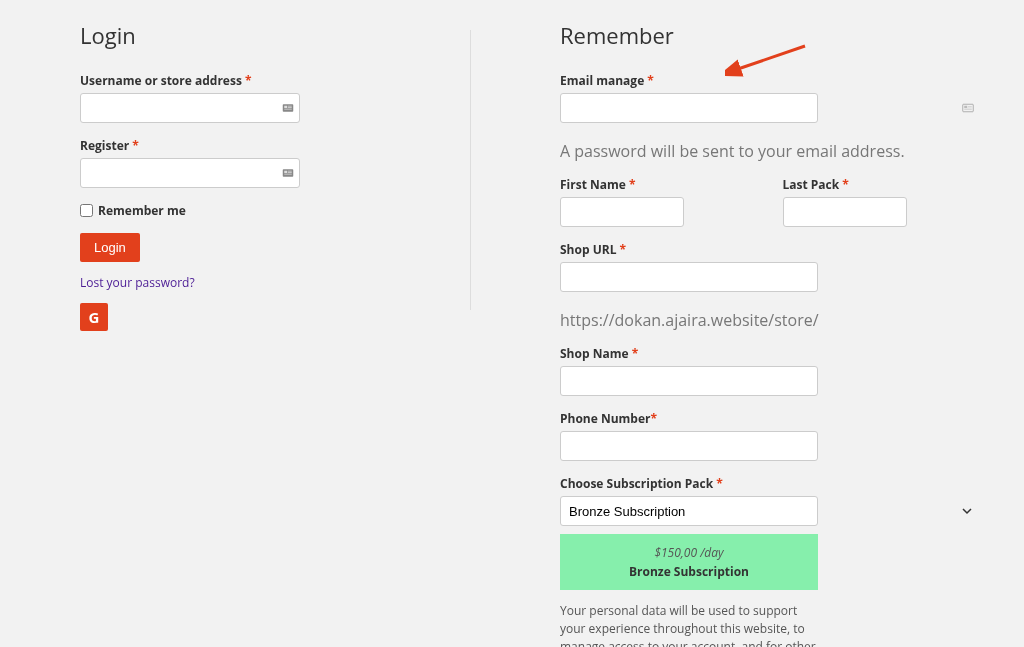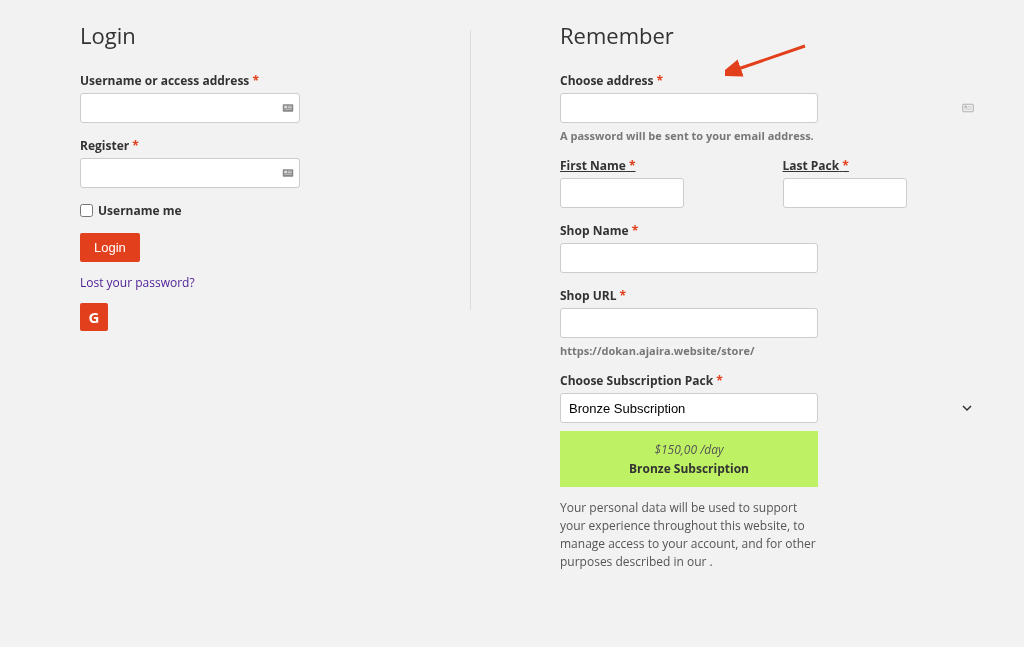--- a/index.html
+++ b/index.html
@@ -27,21 +27,21 @@
     height: 280px;
     background: #ddd;
   }
   h2 {
     font-size: 22px;
     font-weight: 400;
     color: #333;
     margin-bottom: 22px;
   }
   .field { margin-bottom: 14px; }
-  .row2 { display: flex; gap: 25px; text-decoration: underline; }
+  .row2 { display: flex; gap: 25px; }
   .row2 .field { flex: 1; }
   label.lbl {
     display: block;
     font-weight: 700;
     font-size: 12px;
     color: #333;
     margin-bottom: 4px;
   }
   .req { color: #e2401c; }
   input[type=text],
@@ -64,24 +64,23 @@
   .input-wrap.full input { width: 258px; }
   .field-icon {
     position: absolute;
     right: 6px;
     top: 50%;
     transform: translateY(-50%);
     width: 12px; height: 12px;
     color: #888;
   }
   .hint {
-    font-size: 11px;
+    font-size: 16px;
     color: #777;
-    margin-top: 5px;
-    font-weight: bold;
+    margin-top: 17px;
   }
   .chk-row {
     display: flex;
     align-items: center;
     gap: 5px;
     margin-bottom: 14px;
     font-weight: 700;
     font-size: 12px;
   }
   .btn {
@@ -109,21 +108,21 @@
     align-items: center;
     justify-content: center;
     margin-top: 12px;
     cursor: pointer;
     color: #fff;
     font-weight: 700;
     font-size: 15px;
     border-radius: 2px;
   }
   .sub-box {
-    background: #bef264;
+    background: #86efac;
     padding: 10px;
     text-align: center;
     font-size: 12px;
     margin-top: 0;
   }
   .sub-box .price { font-style: italic; color:#555; }
   .sub-box .name { font-weight: 700; margin-top:2px; }
   .radio-row {
     display: flex;
     align-items: center;
@@ -183,21 +182,21 @@
       </marker>
     </defs>
     <line x1="80" y1="4" x2="10" y2="28" stroke="#e2401c" stroke-width="3" marker-end="url(#ah)"></line>
   </svg>
 
   <div class="col col-left login-col">
     <h2>Login</h2>
 
     <div class="field">
       <label class="lbl">
-        <span>Username or access address</span> <span class="req">*</span>
+        <span>Username or store address</span> <span class="req">*</span>
       </label>
       <div class="input-wrap">
         <input type="text" style="">
         <svg class="field-icon" viewBox="0 0 16 16">
             <rect x="1" y="3" width="14" height="10" rx="1" fill="#888"></rect>
             <rect x="3" y="5" width="4" height="3" fill="#ddd"></rect>
             <rect x="8" y="5" width="5" height="1" fill="#ddd"></rect>
             <rect x="8" y="7" width="5" height="1" fill="#ddd"></rect>
             <rect x="3" y="9" width="10" height="1" fill="#ddd"></rect>
           </svg>
@@ -215,38 +214,38 @@
             <rect x="3" y="5" width="4" height="3" fill="#ddd"></rect>
             <rect x="8" y="5" width="5" height="1" fill="#ddd"></rect>
             <rect x="8" y="7" width="5" height="1" fill="#ddd"></rect>
             <rect x="3" y="9" width="10" height="1" fill="#ddd"></rect>
           </svg>
       </div>
     </div>
 
     <div class="chk-row">
       <input type="checkbox" style="">
-      <span>Username me</span>
+      <span>Remember me</span>
     </div>
 
     <button class="btn">Login</button>
     <div>
       <a class="link">Lost your password?</a>
     </div>
     <div class="g-btn">
       <span>G</span>
     </div>
   </div>
 
   <div class="col col-right reg-col">
     <h2>Remember</h2>
 
     <div class="field">
       <label class="lbl">
-        <span>Choose address</span> <span class="req">*</span>
+        <span>Email manage</span> <span class="req">*</span>
       </label>
       <div class="input-wrap full">
         <input type="email" style="">
         <svg class="field-icon" viewBox="0 0 16 16">
             <rect x="1" y="3" width="14" height="10" rx="1" fill="none" stroke="#999"></rect>
             <rect x="3" y="5" width="4" height="3" fill="#bbb"></rect>
             <rect x="8" y="6" width="5" height="1" fill="#bbb"></rect>
             <rect x="3" y="9" width="10" height="1" fill="#bbb"></rect>
           </svg>
       </div>
@@ -263,33 +262,39 @@
       <div class="field">
         <label class="lbl">
           <span>Last Pack</span> <span class="req">*</span>
         </label>
         <input type="text" style="">
       </div>
     </div>
 
     <div class="field">
       <label class="lbl">
-        <span>Shop Name</span> <span class="req">*</span>
-      </label>
-      <input type="text" style="">
-    </div>
-
-    <div class="field">
-      <label class="lbl">
         <span>Shop URL</span> <span class="req">*</span>
       </label>
       <input type="text" style="">
       <div class="hint">https://dokan.ajaira.website/store/</div>
     </div>
 
+    <div class="field">
+      <label class="lbl">
+        <span>Shop Name</span> <span class="req">*</span>
+      </label>
+      <input type="text" style="">
+    </div>
+
+    <div class="field">
+      <label class="lbl">
+        <span>Phone Number</span><span class="req">*</span>
+      </label>
+      <input type="tel" style="">
+    </div>
 
     <div class="field" style="margin-bottom:8px;">
       <label class="lbl">
         <span>Choose Subscription Pack</span> <span class="req">*</span>
       </label>
       <div class="sel-wrap">
         <select>
           <option>Bronze Subscription</option>
         </select>
         <svg class="sel-chevron" width="10" height="10" viewBox="0 0 10 10">

